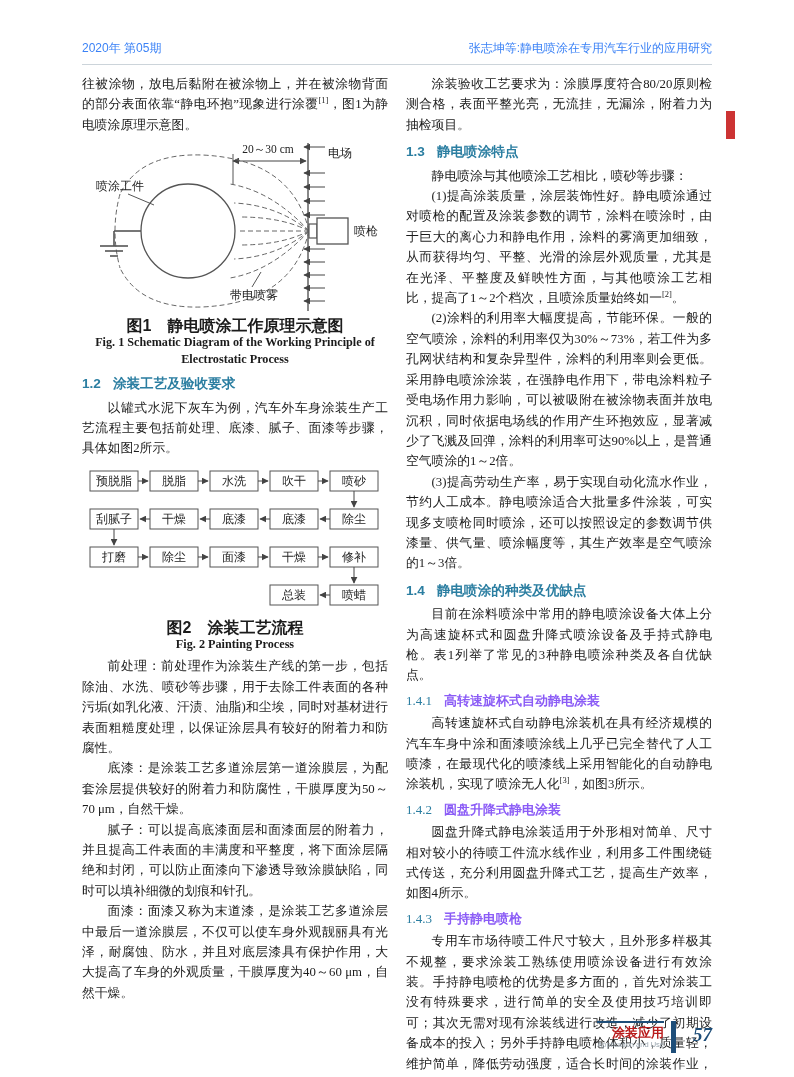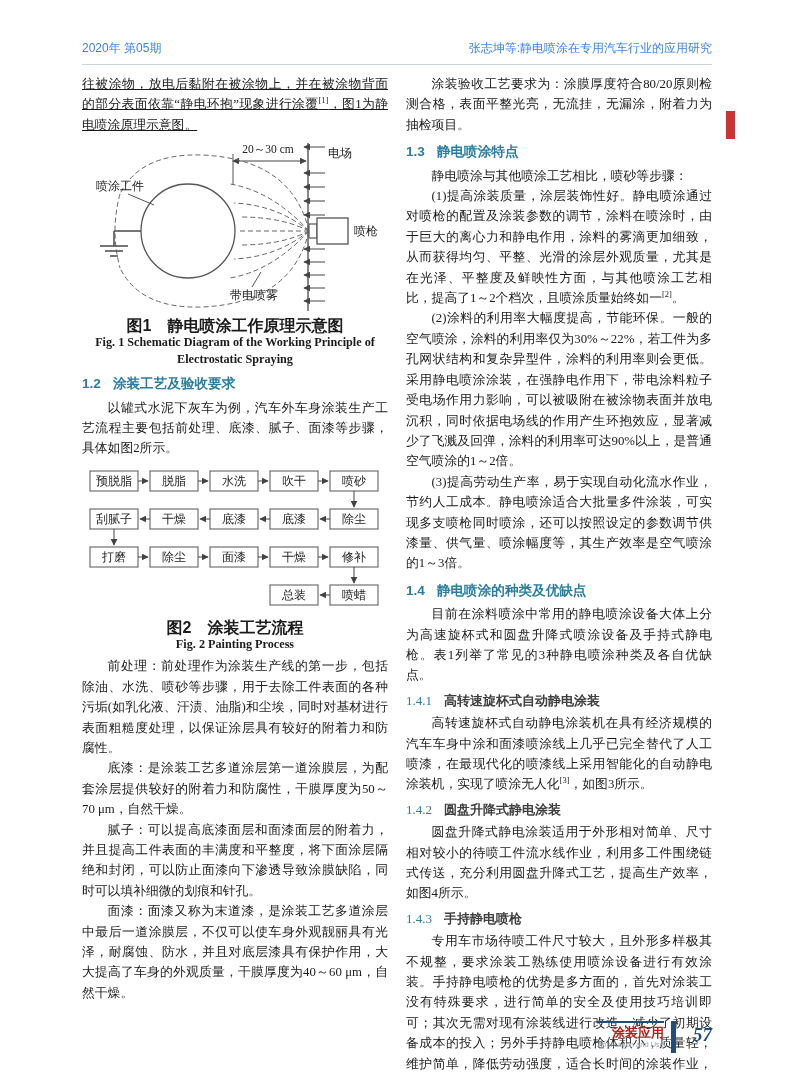--- a/index.html
+++ b/index.html
@@ -6,29 +6,29 @@
   .page{position:relative;width:794px;height:1077px;background:#ffffff;overflow:hidden;
         font-family:"Liberation Serif","DejaVu Serif",serif;color:#1b1b1b;}
   .header{position:absolute;left:82px;top:40px;width:630px;display:flex;
           justify-content:space-between;align-items:flex-end;
           font-family:"Liberation Sans","DejaVu Sans",sans-serif;
           font-size:12px;color:#3b82f6;padding-bottom:7px;border-bottom:1px solid #ccd4da;}
   .content{position:absolute;left:82px;top:74px;width:630px;display:flex;gap:18px;}
   .col{width:306px;font-size:12.8px;line-height:20.4px;text-align:justify;}
   .col p{margin:0;}
   .ind{text-indent:2em;}
-  .noind{text-indent:0;text-decoration:underline;}
+  .noind{text-indent:0;}
   sup{font-size:8.5px;line-height:0;}
   .h2{font-family:"Liberation Sans","DejaVu Sans",sans-serif;font-weight:bold;
       font-size:13.6px;color:#2b7ea1;margin:7px 0 3px 0;text-align:left;}
   .h2 .h2t{margin-left:12px;}
   .h3{font-family:"Liberation Sans","DejaVu Sans",sans-serif;font-size:13px;
       color:#333;margin:5px 0 2px 0;text-align:left;}
   .h3 .h3n{color:#2b7ea1;font-family:Liberation Serif, serif;}
-  .h3 .h3t{margin-left:12px;font-weight:bold;color:#404040;}
+  .h3 .h3t{margin-left:12px;font-weight:bold;color:#8b5cf6;}
   .fig{display:block;margin:4px auto 2px auto;}
   .cap-cn{font-family:"Liberation Sans","DejaVu Sans",sans-serif;font-weight:bold;
           font-size:16px;text-align:center;line-height:17px;margin-top:2px;}
   .cap-en{font-weight:bold;font-size:12.2px;text-align:center;line-height:16.5px;margin-bottom:4px;}
   .footer{position:absolute;right:82px;bottom:24px;display:flex;align-items:flex-start;}
   .f-col{border-top:2px solid #1e4e79;padding-top:3px;text-align:right;}
   .f-cn{font-family:"Liberation Sans","DejaVu Sans",sans-serif;font-weight:bold;
         font-size:13px;color:#b91c1c;line-height:14px;}
   .f-en{font-family:"Liberation Sans","DejaVu Sans",sans-serif;font-size:7.5px;
         color:#9aa6af;line-height:10px;}
@@ -116,21 +116,21 @@
           <line x1="23" y1="112" x2="41" y2="112"></line>
           <line x1="28" y1="117" x2="36" y2="117"></line>
         </g>
 
         <text x="148" y="160" font-size="12">带电喷雾</text>
         <line x1="170" y1="148" x2="179" y2="133" stroke="#555" stroke-width="1"></line>
       </svg>
       <div class="cap-cn">图1　静电喷涂工作原理示意图</div>
       <div class="cap-en">
         <div>Fig. 1   Schematic Diagram of the Working Principle of</div>
-        <div>Electrostatic Spraying</div>
+        <div>Electrostatic Process</div>
       </div>
 
       <div class="h2"><span>1.2</span><span class="h2t">涂装工艺及验收要求</span></div>
       <p class="ind">以罐式水泥下灰车为例，汽车外车身涂装生产工艺流程主要包括前处理、底漆、腻子、面漆等步骤，具体如图2所示。</p>
 
       <svg class="fig" width="306" height="148" viewBox="0 0 306 148" style="margin-top:10px;">
         <g fill="#fff" stroke="#555" stroke-width="1">
           <rect x="8" y="2" width="48" height="20"></rect>
             <rect x="68" y="2" width="48" height="20"></rect>
             <rect x="128" y="2" width="48" height="20"></rect>
@@ -195,21 +195,21 @@
       <p class="ind">腻子：可以提高底漆面层和面漆面层的附着力，并且提高工件表面的丰满度和平整度，将下面涂层隔绝和封闭，可以防止面漆向下渗透导致涂膜缺陷，同时可以填补细微的划痕和针孔。</p>
       <p class="ind">面漆：面漆又称为末道漆，是涂装工艺多道涂层中最后一道涂膜层，不仅可以使车身外观靓丽具有光泽，耐腐蚀、防水，并且对底层漆具有保护作用，大大提高了车身的外观质量，干膜厚度为40～60 μm，自然干燥。</p>
     </div>
 
     <div class="col">
       <p class="ind">涂装验收工艺要求为：涂膜厚度符合80/20原则检测合格，表面平整光亮，无流挂，无漏涂，附着力为抽检项目。</p>
 
       <div class="h2"><span>1.3</span><span class="h2t">静电喷涂特点</span></div>
       <p class="ind">静电喷涂与其他喷涂工艺相比，喷砂等步骤：</p>
       <p class="ind"><span>(1)提高涂装质量，涂层装饰性好。静电喷涂通过对喷枪的配置及涂装参数的调节，涂料在喷涂时，由于巨大的离心力和静电作用，涂料的雾滴更加细致，从而获得均匀、平整、光滑的涂层外观质量，尤其是在光泽、平整度及鲜映性方面，与其他喷涂工艺相比，提高了1～2个档次，且喷涂质量始终如一</span><sup>[2]</sup><span>。</span></p>
-      <p class="ind">(2)涂料的利用率大幅度提高，节能环保。一般的空气喷涂，涂料的利用率仅为30%～22%，若工件为多孔网状结构和复杂异型件，涂料的利用率则会更低。采用静电喷涂涂装，在强静电作用下，带电涂料粒子受电场作用力影响，可以被吸附在被涂物表面并放电沉积，同时依据电场线的作用产生环抱效应，显著减少了飞溅及回弹，涂料的利用率可达90%以上，是普通空气喷涂的1～2倍。</p>
+      <p class="ind">(2)涂料的利用率大幅度提高，节能环保。一般的空气喷涂，涂料的利用率仅为30%～73%，若工件为多孔网状结构和复杂异型件，涂料的利用率则会更低。采用静电喷涂涂装，在强静电作用下，带电涂料粒子受电场作用力影响，可以被吸附在被涂物表面并放电沉积，同时依据电场线的作用产生环抱效应，显著减少了飞溅及回弹，涂料的利用率可达90%以上，是普通空气喷涂的1～2倍。</p>
       <p class="ind">(3)提高劳动生产率，易于实现自动化流水作业，节约人工成本。静电喷涂适合大批量多件涂装，可实现多支喷枪同时喷涂，还可以按照设定的参数调节供漆量、供气量、喷涂幅度等，其生产效率是空气喷涂的1～3倍。</p>
 
       <div class="h2"><span>1.4</span><span class="h2t">静电喷涂的种类及优缺点</span></div>
       <p class="ind">目前在涂料喷涂中常用的静电喷涂设备大体上分为高速旋杯式和圆盘升降式喷涂设备及手持式静电枪。表1列举了常见的3种静电喷涂种类及各自优缺点。</p>
 
       <div class="h3"><span class="h3n">1.4.1</span><span class="h3t">高转速旋杯式自动静电涂装</span></div>
       <p class="ind"><span>高转速旋杯式自动静电涂装机在具有经济规模的汽车车身中涂和面漆喷涂线上几乎已完全替代了人工喷漆，在最现代化的喷漆线上采用智能化的自动静电涂装机，实现了喷涂无人化</span><sup>[3]</sup><span>，如图3所示。</span></p>
 
       <div class="h3"><span class="h3n">1.4.2</span><span class="h3t">圆盘升降式静电涂装</span></div>
       <p class="ind">圆盘升降式静电涂装适用于外形相对简单、尺寸相对较小的待喷工件流水线作业，利用多工件围绕链式传送，充分利用圆盘升降式工艺，提高生产效率，如图4所示。</p>

